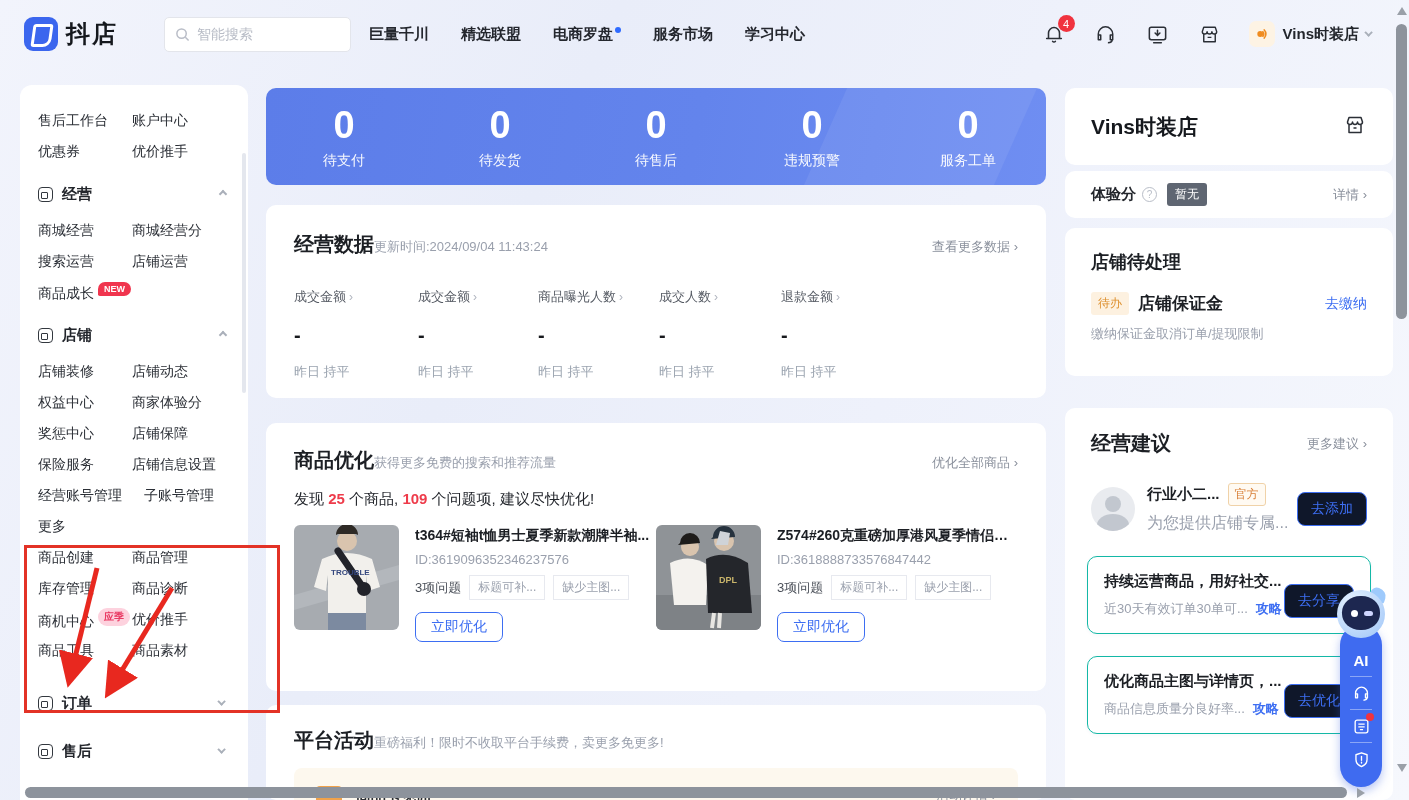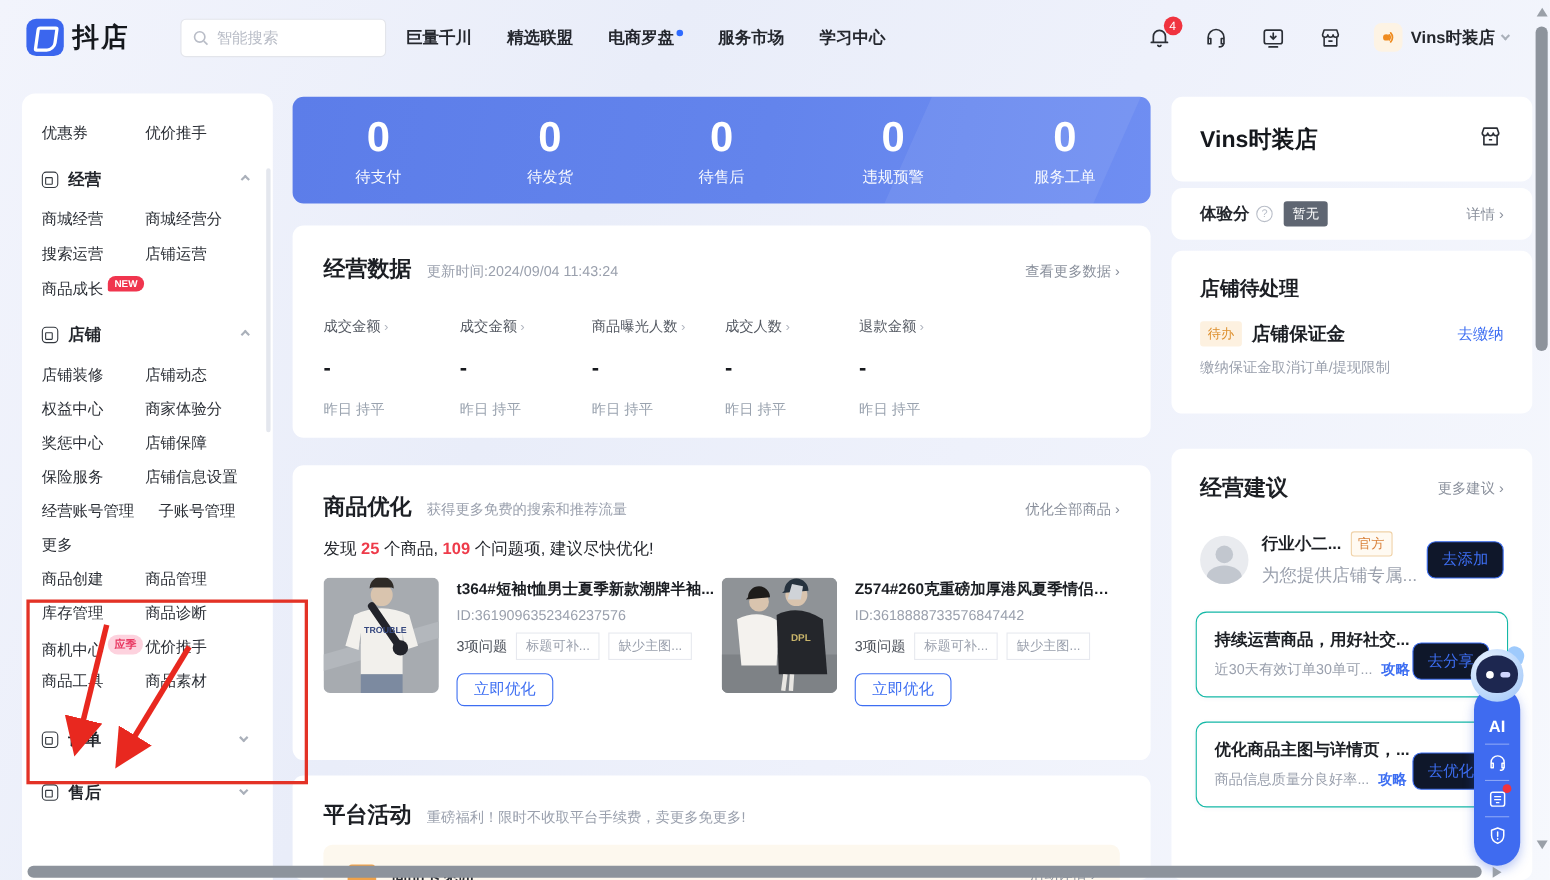--- a/index.html
+++ b/index.html
@@ -58,21 +58,21 @@
   .banner { position:absolute; left:266px; top:88px; width:780px; height:97px; border-radius:10px;
       background:linear-gradient(100deg,#5c7de9 0%,#6384ec 55%,#6f8ef2 100%); display:flex; align-items:center; overflow:hidden; }
   .banner::after { content:""; position:absolute; right:40px; top:-30px; width:190px; height:200px;
       background:rgba(255,255,255,0.07); transform:skewX(-24deg); }
   .stat { flex:1; text-align:center; color:#fff; position:relative; z-index:1; cursor:pointer; }
   .stat-num { font-size:38px; font-weight:bold; line-height:42px; }
   .stat-label { font-size:14px; margin-top:6px; opacity:.95; }
 
   .card { position:absolute; background:#fff; border-radius:10px; }
   .card-biz { left:266px; top:205px; width:780px; height:193px; padding:26px 28px; }
-  .card-head { display:flex; align-items:baseline; gap:14px; }
+  .card-head { display:flex; align-items:baseline; }
   .card-title { font-size:20px; font-weight:bold; color:#1c1f24; }
   .card-sub { font-size:13px; color:#9aa0ad; }
   .card-more { margin-left:auto; font-size:13px; color:#8a909c; cursor:pointer; white-space:nowrap; }
   .metrics { display:flex; margin-top:30px; }
   .metric { cursor:pointer; }
   .m1{width:124px}.m2{width:120px}.m3{width:121px}.m4{width:122px}.m5{flex:1}
   .metric-label { font-size:13px; color:#555a63; white-space:nowrap; }
   .metric-label .arr { color:#b0b5bf; font-size:12px; margin-left:3px; }
   .metric-val { font-size:20px; font-weight:bold; color:#17191d; margin-top:18px; }
   .metric-trend { font-size:13px; color:#9aa3af; margin-top:16px; }
@@ -218,20 +218,24 @@
             </svg>
         </span>
         <span class="store-name">Vins时装店</span>
         <span class="chev down small"></span>
       </div>
     </div>
   </div>
 
   <div class="sidebar">
     <div class="srow">
+      <span class="c1">售后工作台</span>
+      <span class="c2">账户中心</span>
+    </div>
+    <div class="srow">
       <span class="c1">优惠券</span>
       <span class="c2">优价推手</span>
     </div>
 
     <div class="shead">
       <span class="sicon"></span>
       <span>经营</span>
       <span class="chev up small"></span>
     </div>
     <div class="srow">

